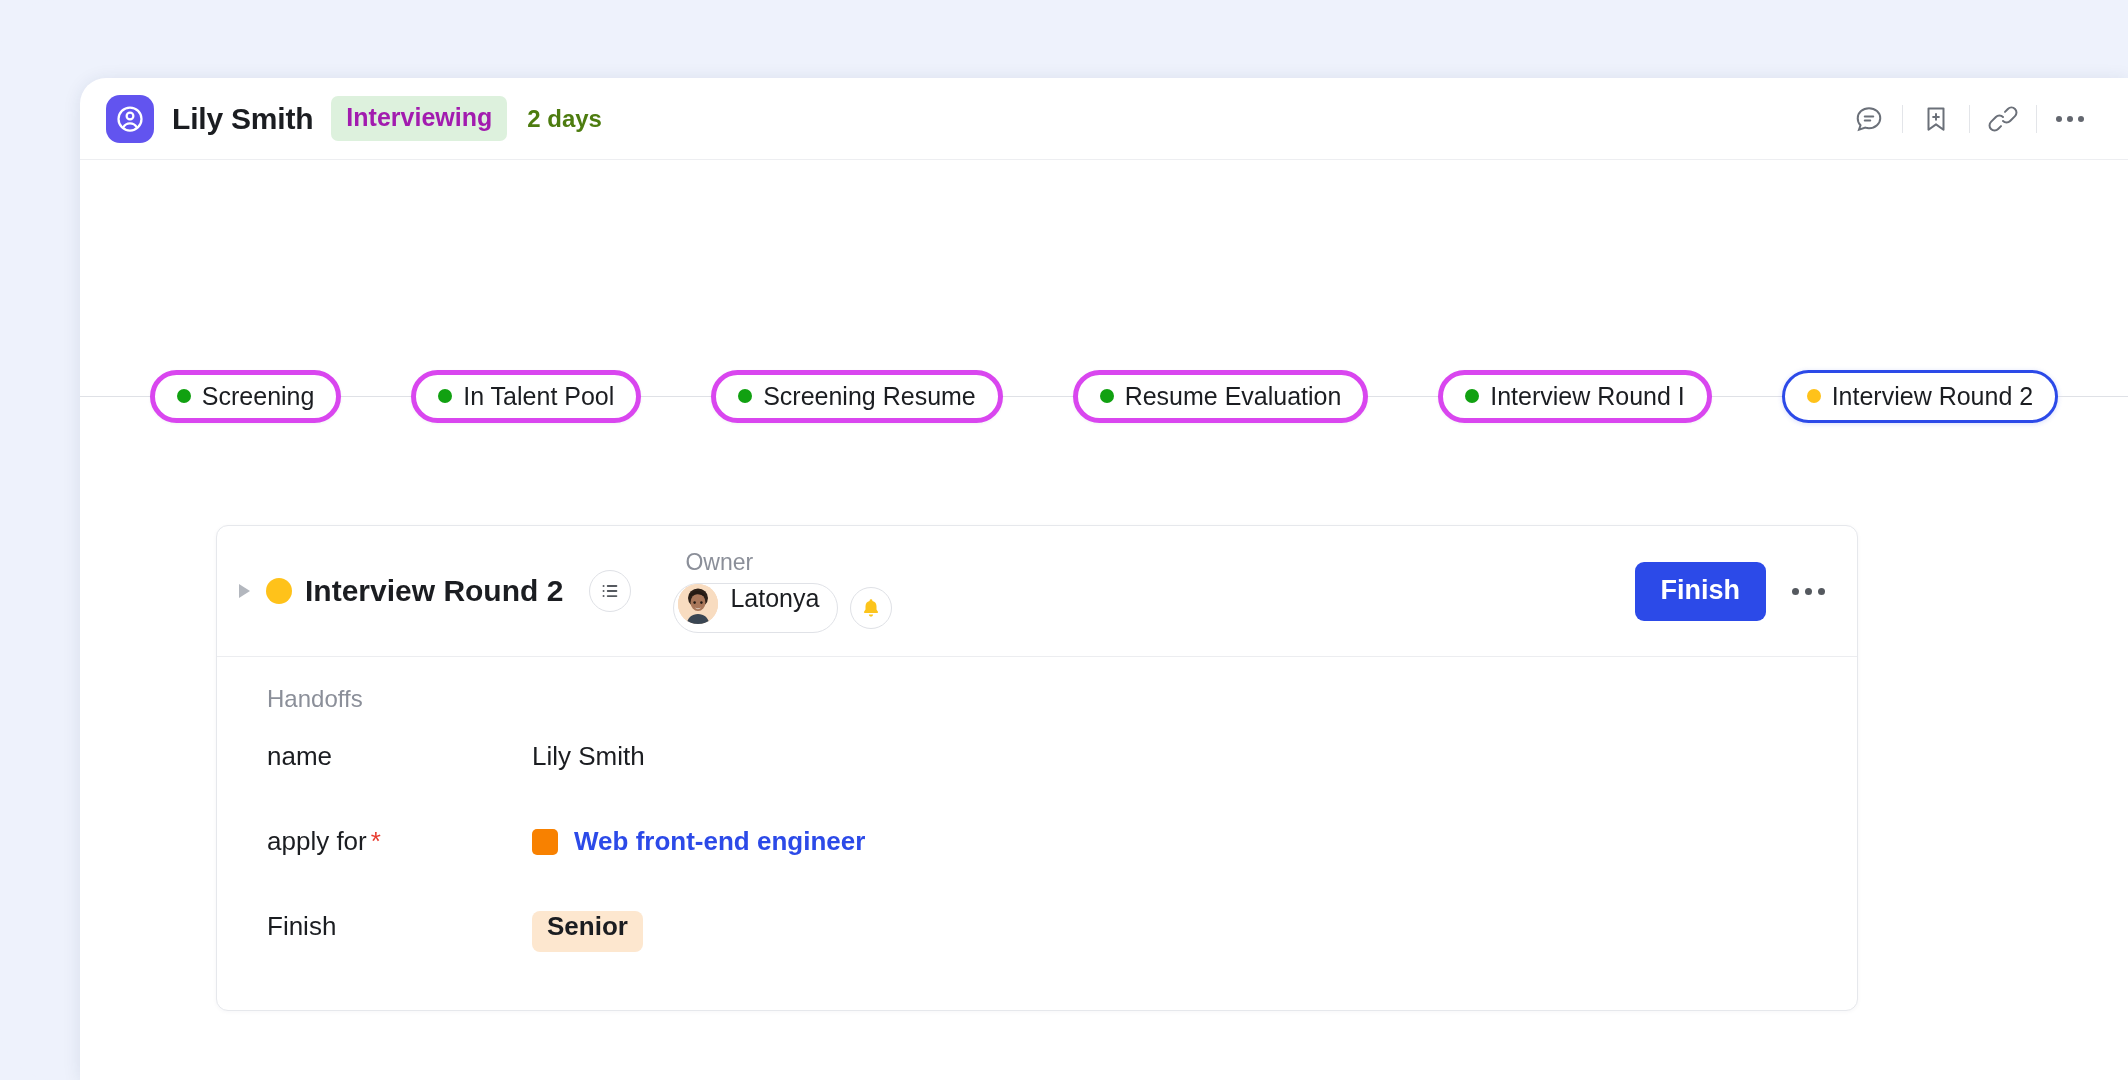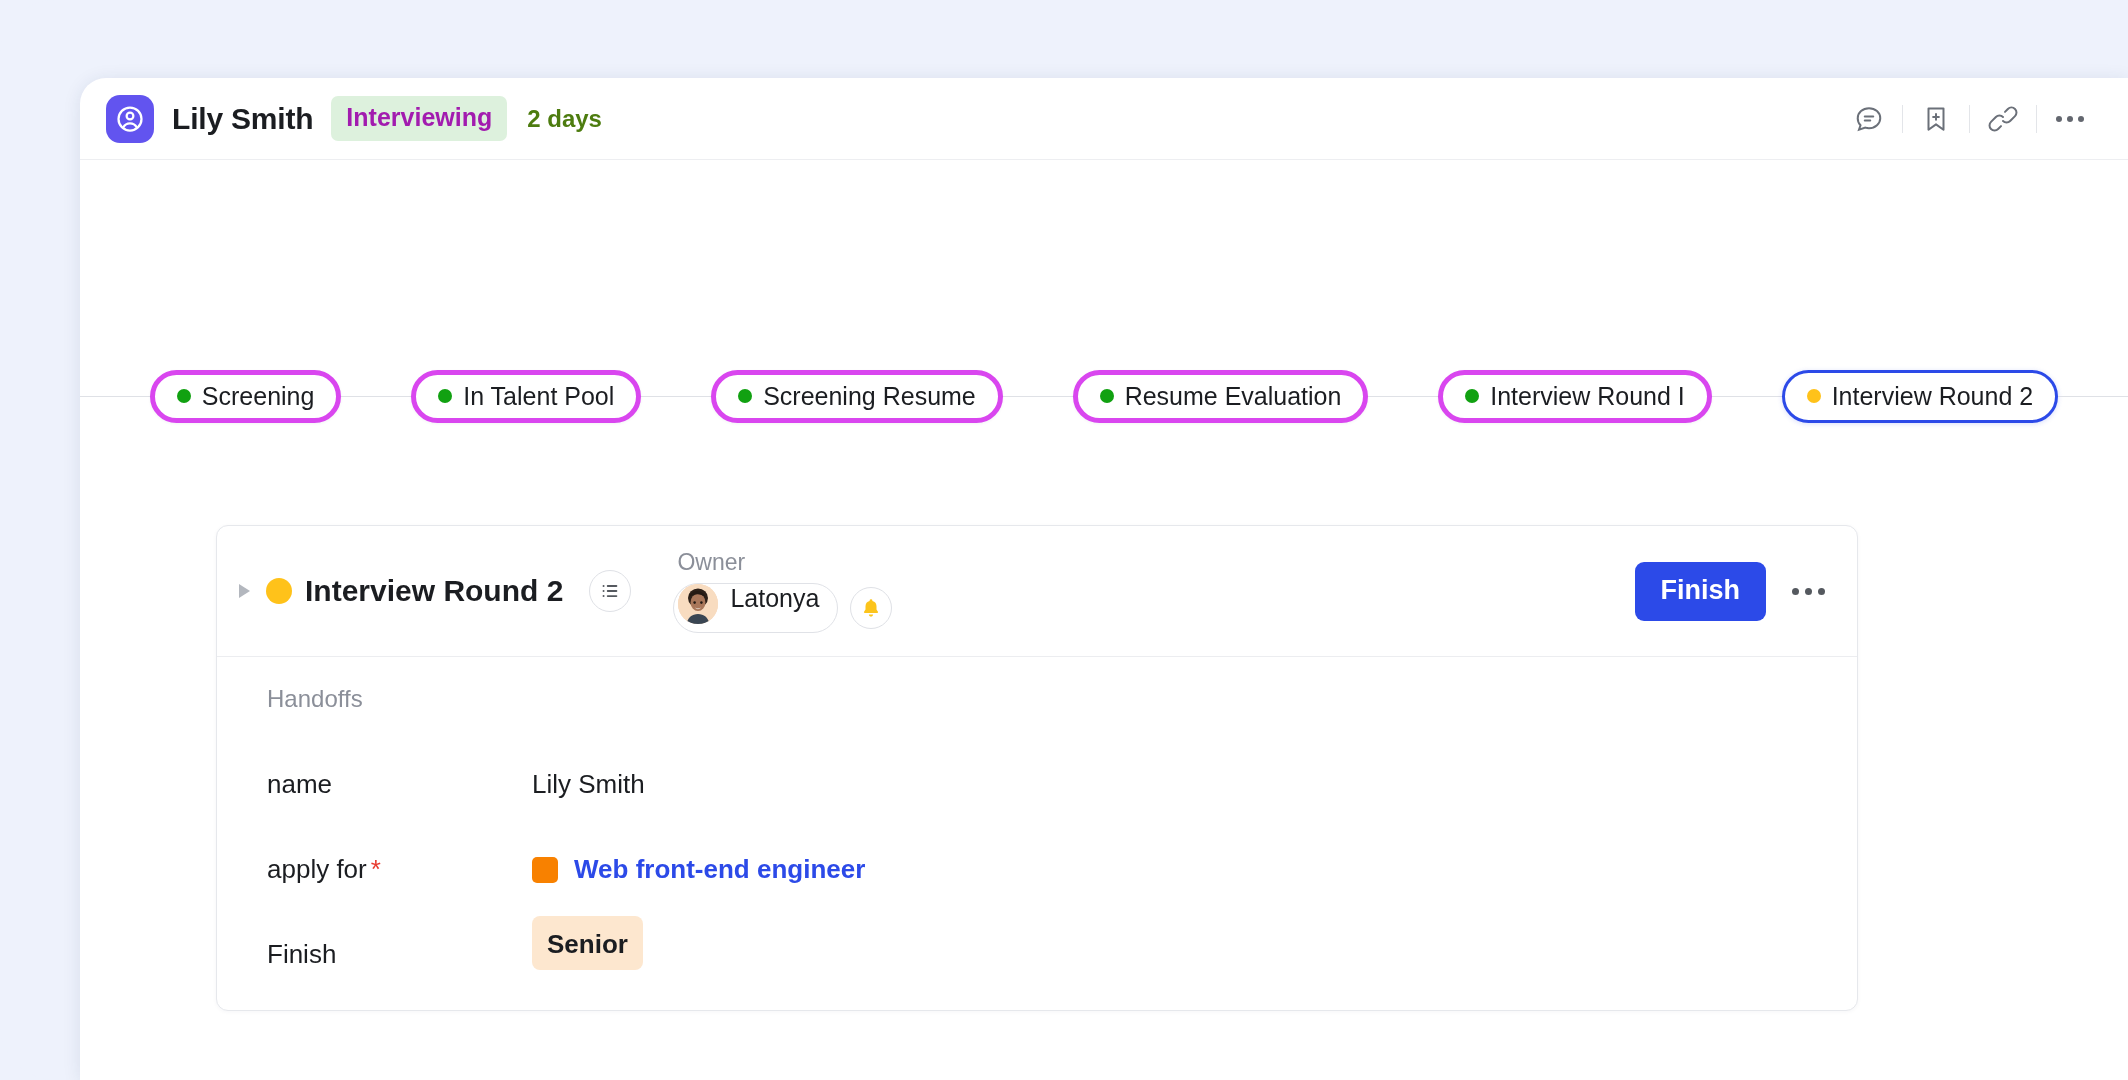--- a/index.html
+++ b/index.html
@@ -210,21 +210,21 @@
   .owner-block {
     margin-left: 42px;
     display: flex;
     flex-direction: column;
     justify-content: center;
   }
   .owner-label {
     font-size: 23px;
     color: #8b8f99;
     margin-bottom: 7px;
-    margin-left: 4px;
+    margin-left: 12px;
   }
   .owner-row { display: flex; align-items: center; }
   .owner-chip {
     height: 50px;
     border: 1px solid #e0e2e7;
     border-radius: 26px;
     display: flex;
     padding: 0 18px 0 4px;
     background: #fff;
     cursor: pointer;
@@ -275,21 +275,21 @@
   
   #card-body { padding: 28px 32px 40px 50px; }
 
   .section-label {
     font-size: 24px;
     color: #8b8f99;
     margin-bottom: 28px;
   }
   .field-row {
     display: flex;
-    align-items: flex-end;
+    align-items: flex-start;
     min-height: 59px;
   }
   .field-label {
     width: 265px;
     flex: 0 0 265px;
     font-size: 26px;
     color: #1b1d21;
     white-space: nowrap;
   }
   .req { color: #e83b2f; margin-left: 4px; }
@@ -311,21 +311,21 @@
     background: #f88100;
     margin-right: 16px;
     flex: 0 0 auto;
   }
   .tag-chip {
     background: #fde7cf;
     color: #1b1d21;
     font-size: 26px;
     font-weight: bold;
     border-radius: 8px;
-    padding: 13px 15px 10px;
+    padding: 0 15px 10px;
     white-space: nowrap;
   }
 </style>
 </head>
 <body>
 
 <div id="backdrop"></div>
 
 <div id="app-panel">
 

